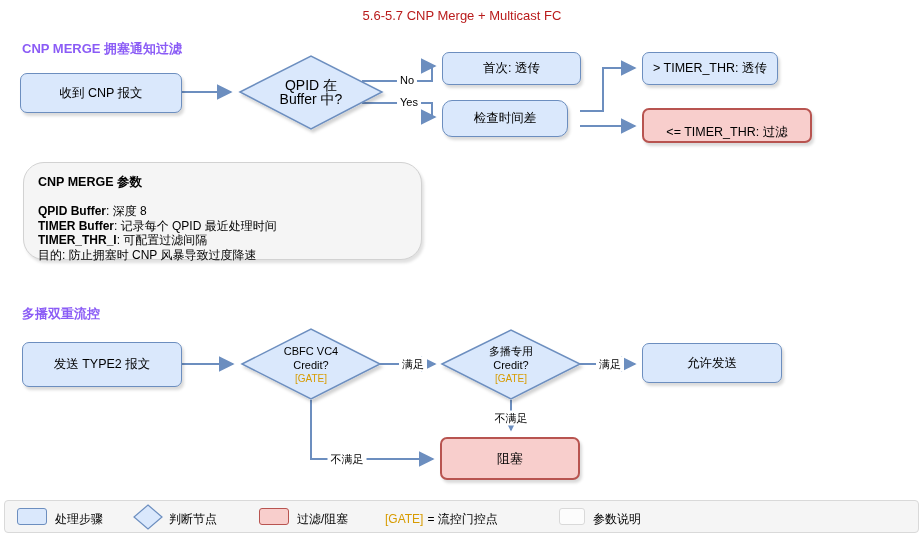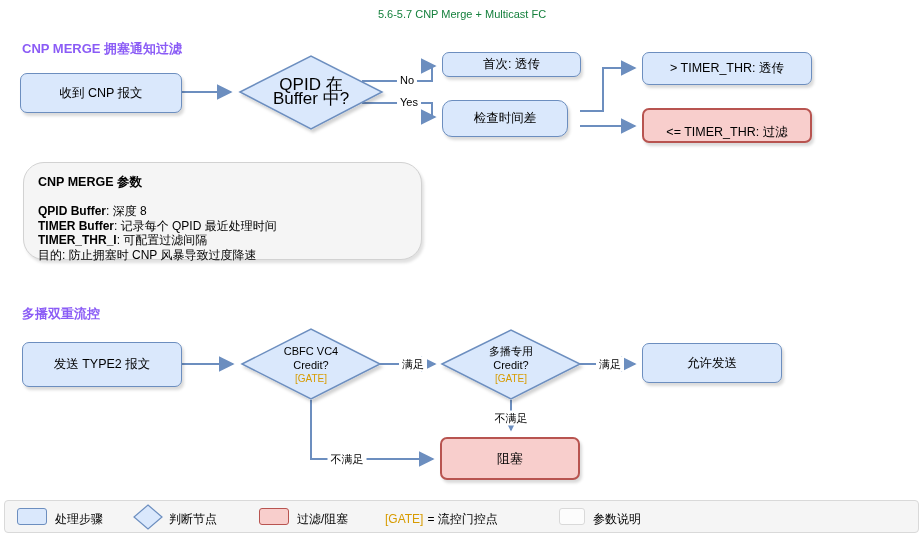--- a/index.html
+++ b/index.html
@@ -1,45 +1,45 @@
 <!DOCTYPE html>
 <html><head>
 <meta charset="utf-8">
 <style>
   * { margin: 0; padding: 0; box-sizing: border-box; }
   html, body { background: #ffffff; }
   body { font-family: "Liberation Sans", "DejaVu Sans", sans-serif; color: #000; }
   .page { position: relative; width: 924px; height: 538px; background: #fff; overflow: hidden; }
 
   .title { position: absolute; top: 8px; left: 0; width: 100%; text-align: center;
-           font-size: 11px; color: #15803d; }
+           font-size: 13px; color: #b91c1c; }
 
   .section-heading { position: absolute; font-size: 13px; font-weight: 700; color: #8b5cf6; }
   .h1 { left: 22px; top: 40px; }
   .h2 { left: 22px; top: 305px; }
 
   svg.connectors { position: absolute; left: 0; top: 0; z-index: 1; }
 
   .node { position: absolute; display: flex; align-items: center; justify-content: center;
           text-align: center; font-size: 12.5px; z-index: 2;
           border-radius: 7px; box-shadow: 2px 3px 3px rgba(0,0,0,0.15); }
   .blue { background: #dae8fc; border: 1.5px solid #6c8ebf; }
   .red  { background: #f8cecc; border: 2.5px solid #b85450; }
 
   .b-receive { left: 20px;  top: 73px;  width: 162px; height: 40px; }
-  .b-first   { left: 442px; top: 52px;  width: 139px; height: 25px; }
+  .b-first   { left: 442px; top: 52px;  width: 139px; height: 33px; }
   .b-check   { left: 442px; top: 100px; width: 126px; height: 37px; border-radius: 10px; }
-  .b-pass    { left: 642px; top: 52px;  width: 170px; height: 33px; }
+  .b-pass    { left: 642px; top: 52px;  width: 136px; height: 33px; }
   .b-filter  { left: 642px; top: 108px; width: 170px; height: 35px; align-items: flex-end; }
   .b-send    { left: 22px;  top: 342px; width: 160px; height: 45px; }
   .b-allow   { left: 642px; top: 343px; width: 140px; height: 40px; }
   .b-block   { left: 440px; top: 437px; width: 140px; height: 43px; font-size: 13px; }
 
   .diamond-text { position: absolute; z-index: 2; text-align: center; width: 120px;
-                  font-size: 17px; line-height: 14px; }
+                  font-size: 14px; line-height: 14px; }
   .dt1 { left: 251px; top: 78px; }
   .dt2 { left: 251px; top: 344px; }
   .dt3 { left: 451px; top: 344px; }
   .gate { color: #d79b00; font-size: 10px; }
 
   .edge-label { position: absolute; z-index: 3; background: #fff; padding: 0 3px;
                 font-size: 11px; transform: translate(-50%, -50%); white-space: nowrap; }
 
   .param-box { position: absolute; left: 23px; top: 162px; width: 399px; height: 98px;
                background: #f5f5f5; border: 1px solid #d2d2d2; border-radius: 21px;

